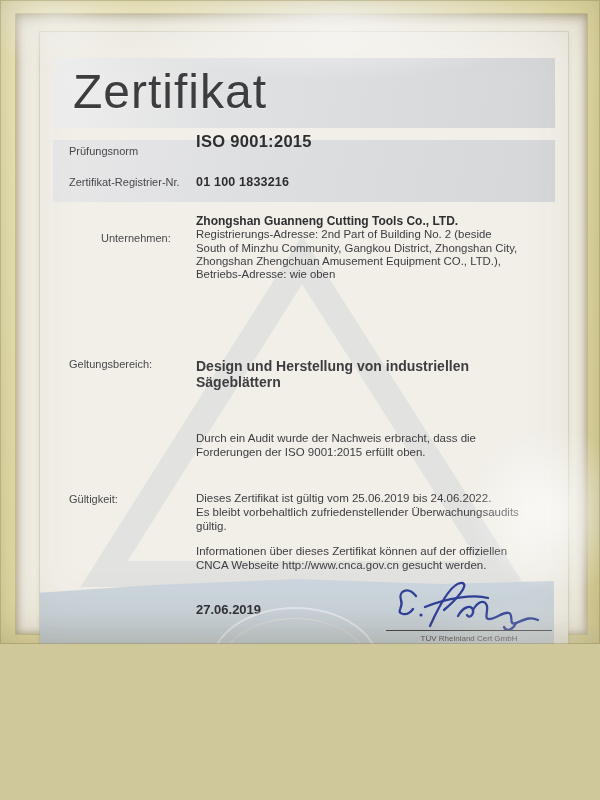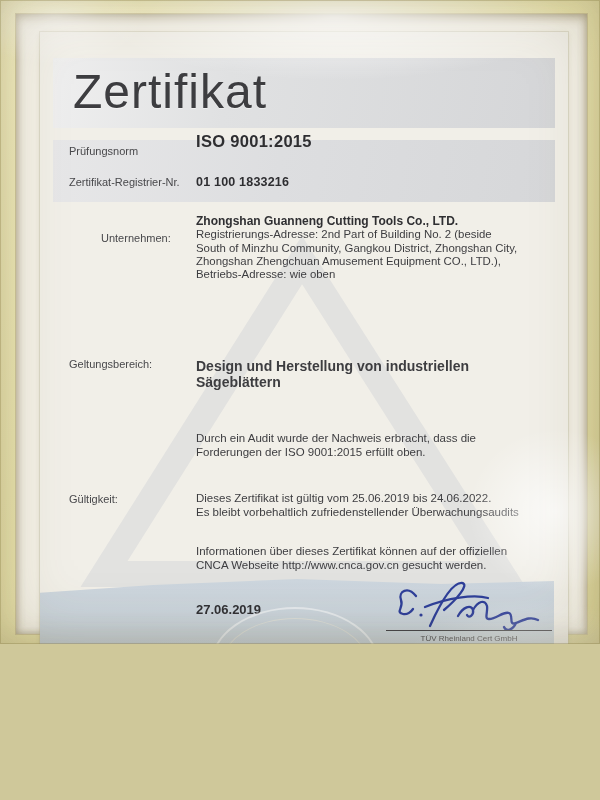--- a/index.html
+++ b/index.html
@@ -139,20 +139,21 @@
 
         <div class="audit-block">
           <div class="body-line">Durch ein Audit wurde der Nachweis erbracht, dass die</div>
           <div class="body-line">Forderungen der ISO 9001:2015 erfüllt oben.</div>
         </div>
 
         <div class="lbl" style="top:461px;">Gültigkeit:</div>
         <div class="valid-block">
           <div class="body-line">Dieses Zertifikat ist gültig vom 25.06.2019 bis 24.06.2022.</div>
           <div class="body-line">Es bleibt vorbehaltlich zufriedenstellender Überwachungsaudits</div>
+          <div class="body-line">gültig.</div>
         </div>
 
         <div class="info-block">
           <div class="body-line">Informationen über dieses Zertifikat können auf der offiziellen</div>
           <div class="body-line">CNCA Webseite http://www.cnca.gov.cn gesucht werden.</div>
         </div>
 
         <div class="issue-date">27.06.2019</div>
 
         <svg class="sig-svg" width="152" height="56" viewBox="0 0 152 56">

